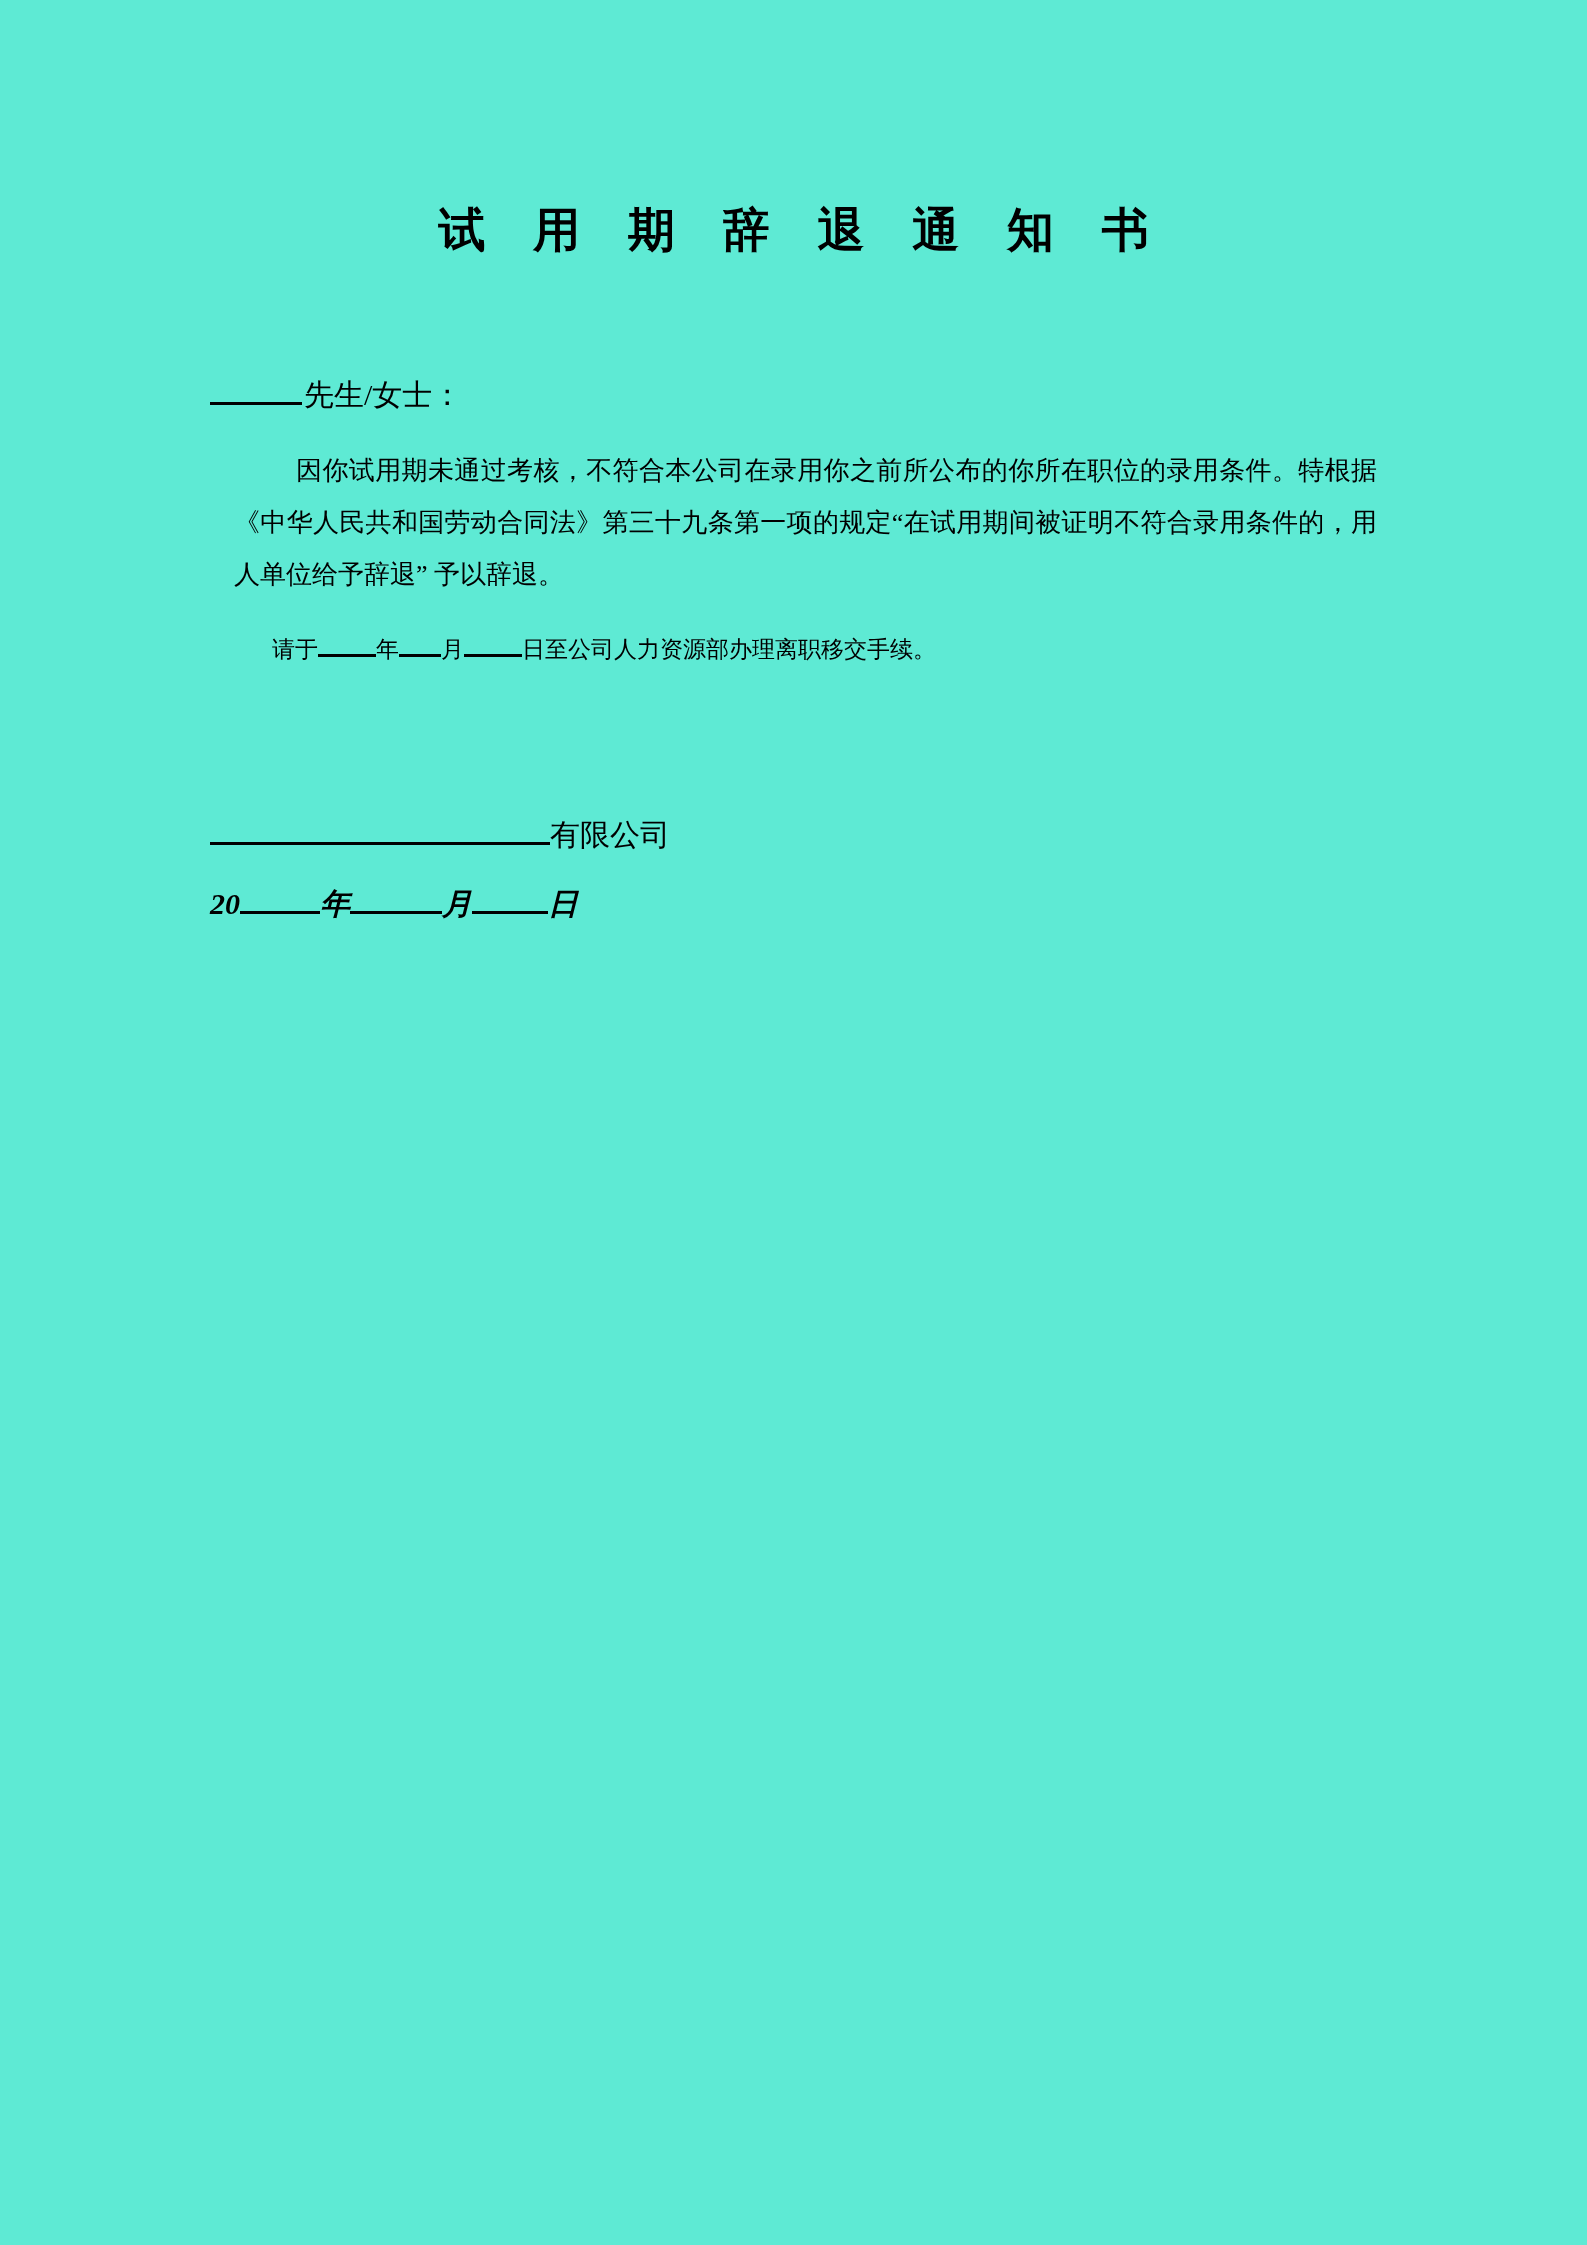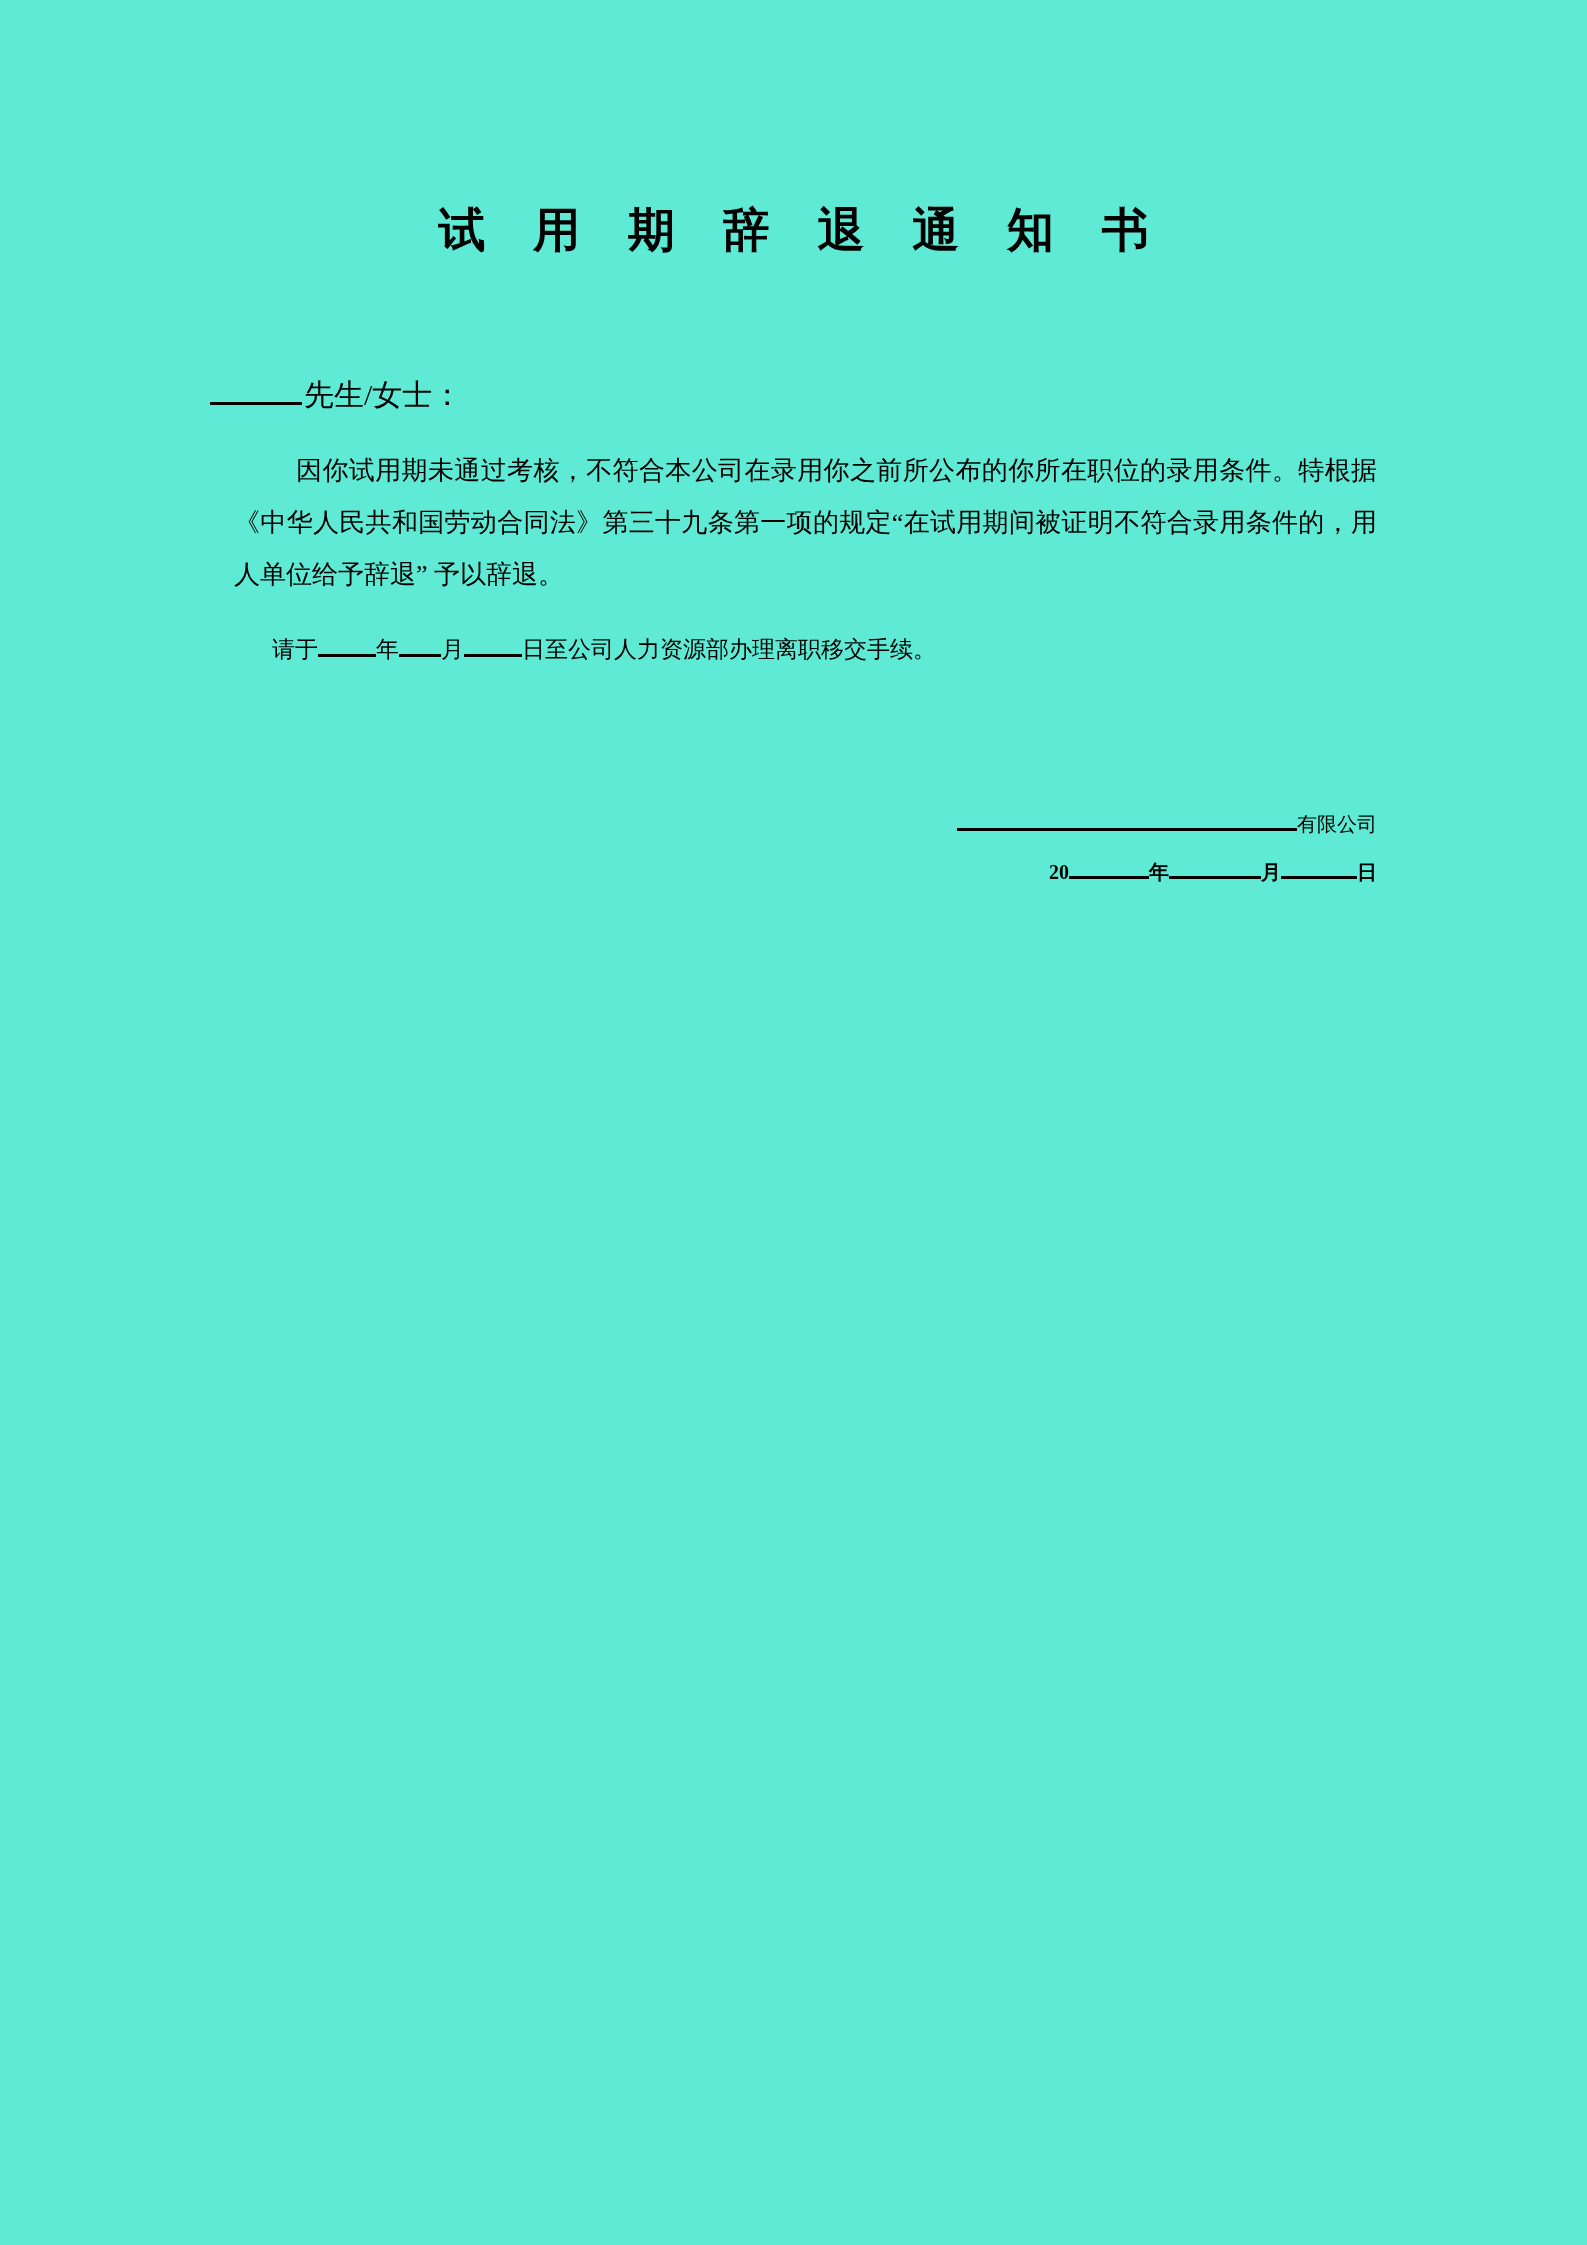--- a/index.html
+++ b/index.html
@@ -56,34 +56,35 @@
   .para2 {
     margin-top: 26px;
     font-size: 23px;
     line-height: 2.0;
     text-indent: 62px;
   }
   .u-short { width: 58px; }
   .u-xshort { width: 42px; }
   .signature-block {
     margin-top: 130px;
-    text-align: right;
-    font-size: 20px;
+    text-align: left;
+    font-size: 30px;
     line-height: 2.1;
   }
   .sig-line-1 {
     font-weight: normal;
   }
   .u-company {
     width: 340px;
     margin-right: 0px;
   }
   .sig-line-2 {
     font-weight: bold;
     margin-top: 6px;
+    font-style: italic;
   }
   .u-year { width: 80px; }
   .u-month { width: 92px; }
   .u-day { width: 76px; }
 </style>
 </head>
 <body>
 
 <div class="page">
 

